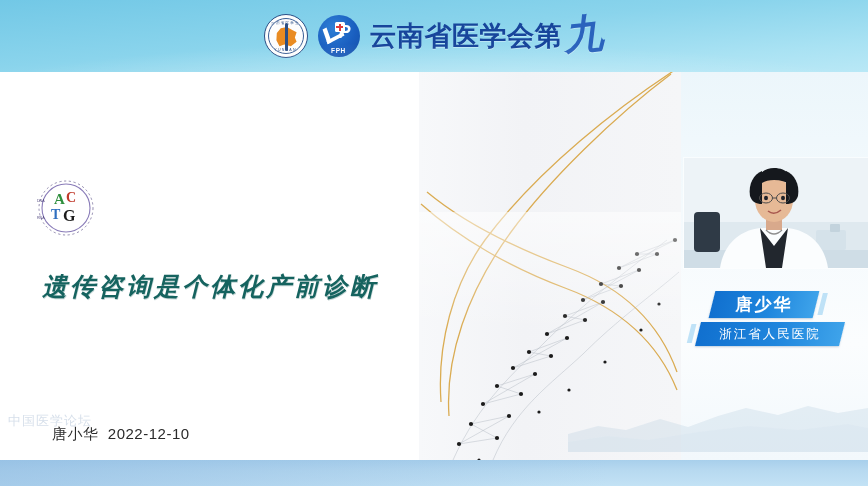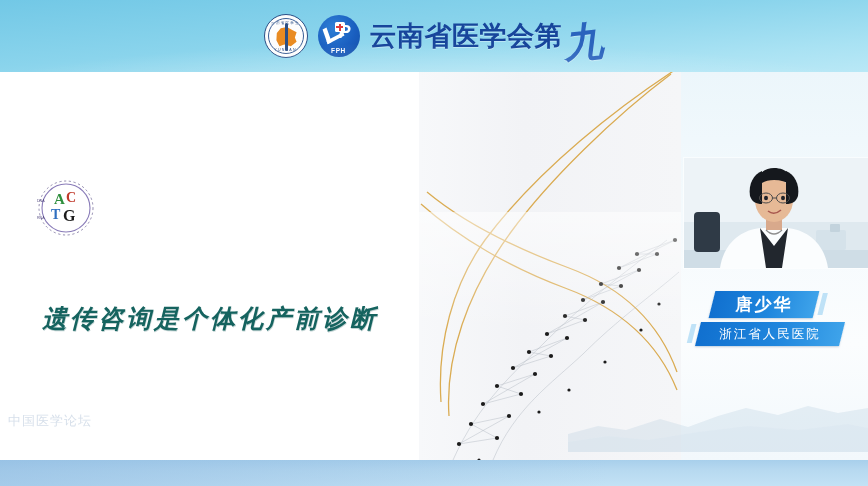--- a/index.html
+++ b/index.html
@@ -105,21 +105,21 @@
     font-size: 6.5px; font-weight: bold; letter-spacing: 0.6px;
   }
 
   #header-title {
     font-size: 27px;
     font-weight: bold;
     color: #17459b;
     letter-spacing: 0.5px;
     white-space: nowrap;
     text-shadow: 0 1px 0 rgba(255,255,255,0.35);
-    display: flex; align-items: flex-end;
+    display: flex; align-items: flex-start;
   }
   .hdr-ord {
     font-family: "Liberation Serif", serif;
     font-style: italic;
     font-weight: bold;
     font-size: 40px;
     color: #2a63bd;
     line-height: 0.7;
     padding: 0 1px;
     transform: translateY(3px) rotate(-7deg);
@@ -164,21 +164,20 @@
     width: 420px;
     text-align: center;
     color: #15635f;
     font-family: "Liberation Serif", serif;
     font-weight: bold;
     font-style: italic;
     font-size: 25px;
     line-height: 1.55;
     letter-spacing: 3px;
     text-shadow: 0.5px 0.5px 0 rgba(12,80,78,0.25);
-    margin-top: 32px;
   }
   #slide-title .ln2 { display: block; }
 
   #slide-byline {
     position: absolute; left: 52px; top: 353px;
     font-size: 15px;
     color: #2b2b2b;
     letter-spacing: 0.5px;
   }
 
@@ -379,20 +378,24 @@
         <text x="30" y="44" font-family="Liberation Serif, serif" font-size="16" font-weight="bold" fill="#1c1c1c">G</text>
         <text x="4" y="25" font-family="Liberation Sans, sans-serif" font-size="3.6" fill="#4a3f7a">DNA</text>
         <text x="4" y="42" font-family="Liberation Sans, sans-serif" font-size="3.6" fill="#4a3f7a">RNA</text>
       </svg>
     </div>
 
     <div id="slide-title">
       <span>遗传咨询是个体化产前诊断</span>
     </div>
 
+    <div id="slide-byline">
+      <span>唐小华</span>&nbsp;
+      <span>2022-12-10</span>
+    </div>
 
     <div id="webcam">
       <svg width="184" height="110" viewBox="0 0 184 110">
         <rect x="0" y="0" width="184" height="110" fill="#e9f1f6"></rect>
         <rect x="0" y="0" width="184" height="64" fill="#edf3f7"></rect>
         <rect x="0" y="64" width="184" height="46" fill="#dfe9ef"></rect>
 
         <rect x="0" y="92" width="184" height="18" fill="#cfdde6"></rect>
 
         <rect x="10" y="54" width="26" height="40" rx="4" fill="#2f3a46"></rect>

